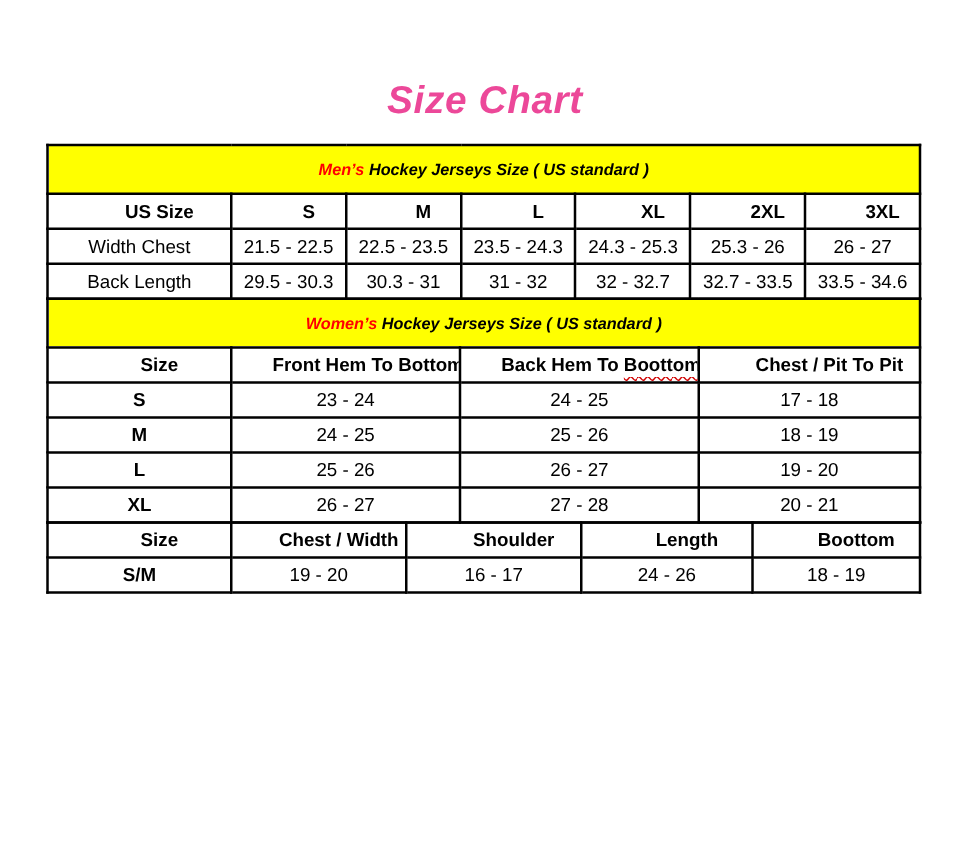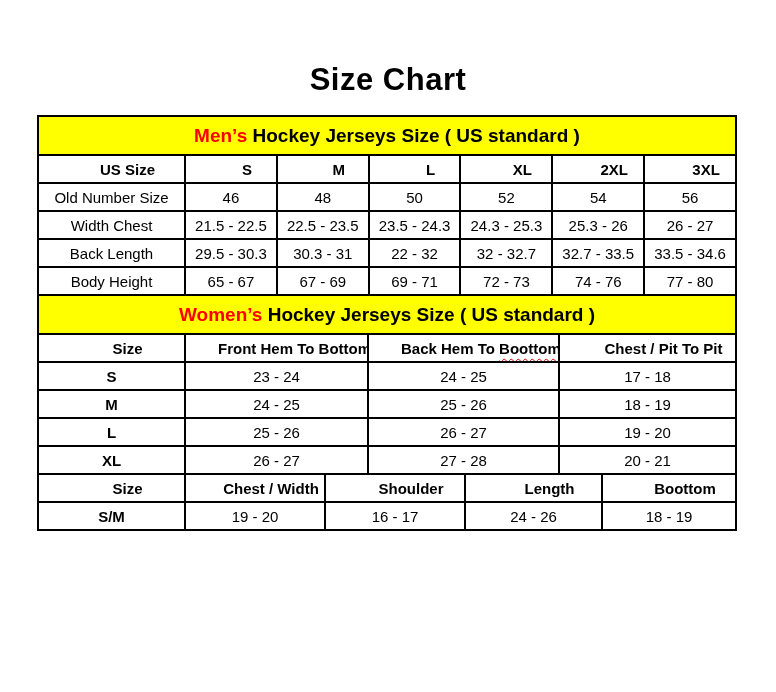--- a/index.html
+++ b/index.html
@@ -8,22 +8,23 @@
     background: #ffffff;
     font-family: "Liberation Sans", sans-serif;
     color: #000;
     overflow: hidden;
   }
   .title {
     margin: 62px 0 0 0;
     text-align: center;
     font-size: 31px;
     font-weight: bold;
-    color: #000000;
+    color: #ec4899;
     letter-spacing: 0.5px;
+    font-style: italic;
   }
   .tables { width: 700px; margin: 17px 0 0 37px; }
   table {
     border-collapse: collapse;
     width: 700px;
     table-layout: fixed;
   }
   table + table { margin-top: -2px; }
   td, th {
     border: 2px solid #000;
@@ -32,22 +33,23 @@
     font-size: 15px;
     padding: 0;
     height: 26px;
     overflow: hidden;
     white-space: nowrap;
   }
   th { font-weight: bold; padding-left: 32px; }
   tr.banner-row td {
     background: #ffff00;
     font-weight: bold;
-    font-size: 19px;
+    font-size: 13px;
     height: 37px;
+    font-style: italic;
   }
   .accent { color: #ff0000; }
   .bold-lbl { font-weight: bold; }
   .wavy {
     text-decoration: underline wavy #d00000 1px;
     text-decoration-skip-ink: none;
     text-underline-offset: 4px;
   }
 </style>
 </head>
@@ -75,54 +77,36 @@
       <tr>
         <th>US Size</th>
         <th>S</th>
         <th>M</th>
         <th>L</th>
         <th>XL</th>
         <th>2XL</th>
         <th>3XL</th>
       </tr>
       <tr>
-        <td>Old Number Size</td>
-        <td>46</td>
-        <td>48</td>
-        <td>50</td>
-        <td>52</td>
-        <td>54</td>
-        <td>56</td>
-      </tr>
-      <tr>
         <td>Width Chest</td>
         <td>21.5 - 22.5</td>
         <td>22.5 - 23.5</td>
         <td>23.5 - 24.3</td>
         <td>24.3 - 25.3</td>
         <td>25.3 - 26</td>
         <td>26 - 27</td>
       </tr>
       <tr>
         <td>Back Length</td>
         <td>29.5 - 30.3</td>
         <td>30.3 - 31</td>
-        <td>22 - 32</td>
+        <td>31 - 32</td>
         <td>32 - 32.7</td>
         <td>32.7 - 33.5</td>
         <td>33.5 - 34.6</td>
-      </tr>
-      <tr>
-        <td>Body Height</td>
-        <td>65 - 67</td>
-        <td>67 - 69</td>
-        <td>69 - 71</td>
-        <td>72 - 73</td>
-        <td>74 - 76</td>
-        <td>77 - 80</td>
       </tr>
     </tbody>
       </table>
 
     <table>
       <colgroup>
           <col style="width:147px">
           <col style="width:183px">
           <col style="width:191px">
           <col>

